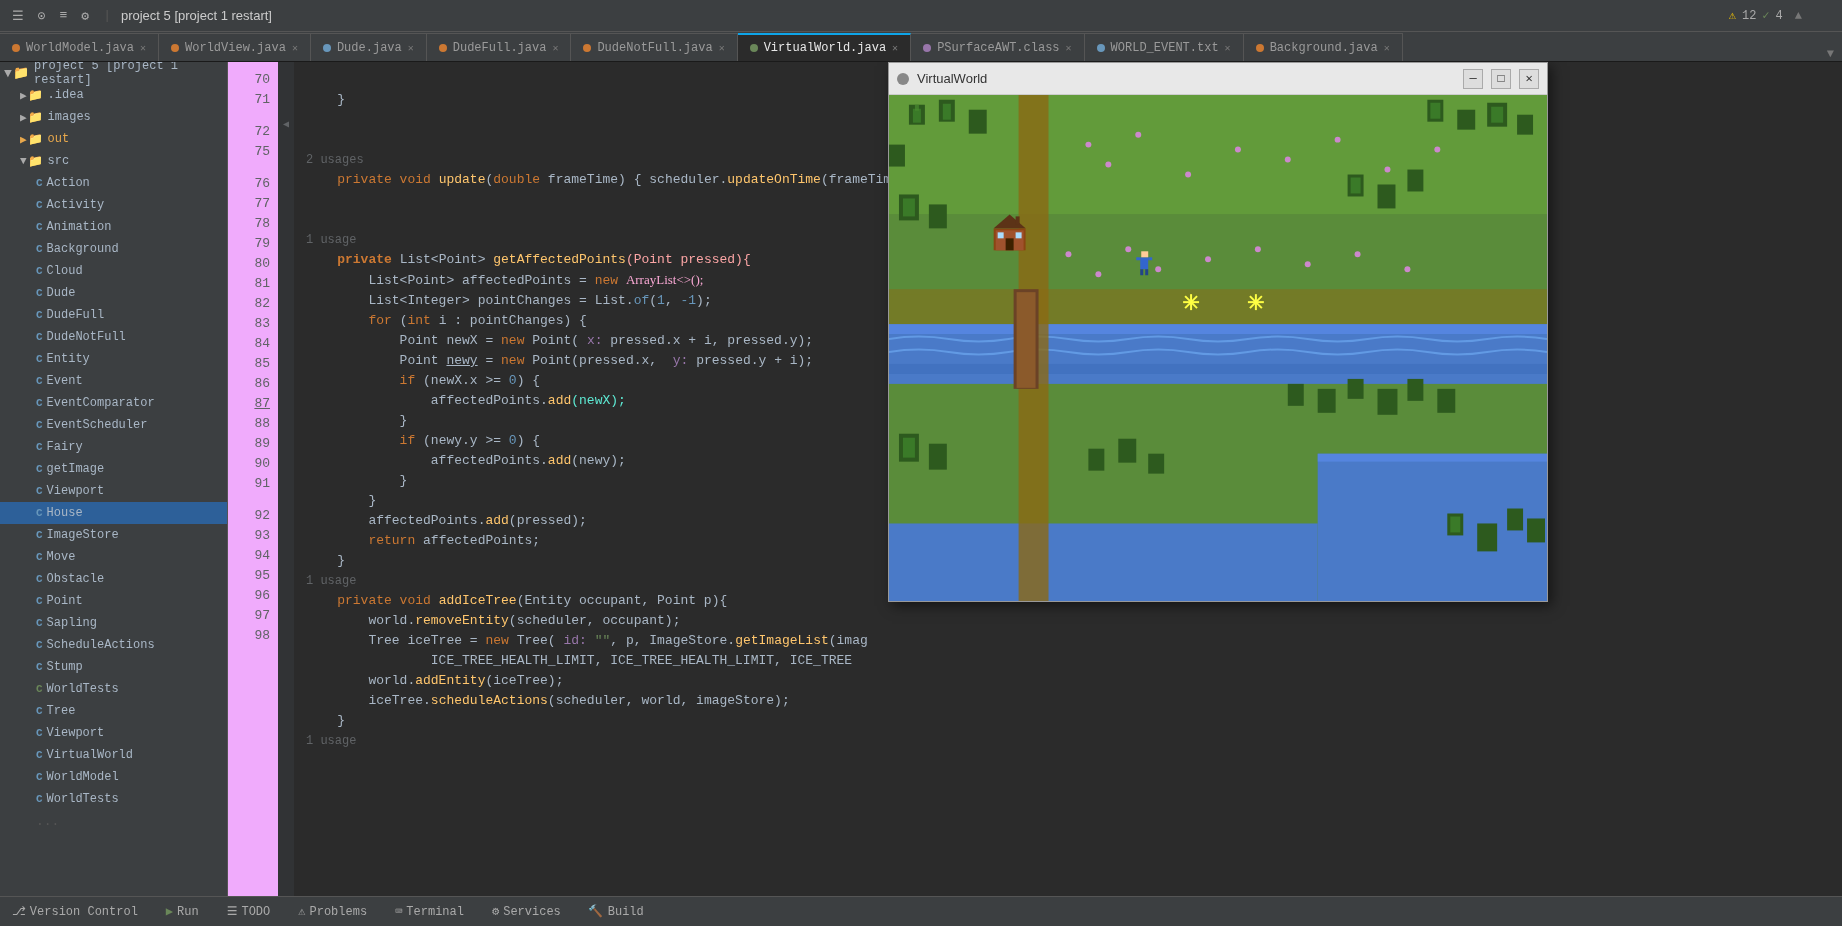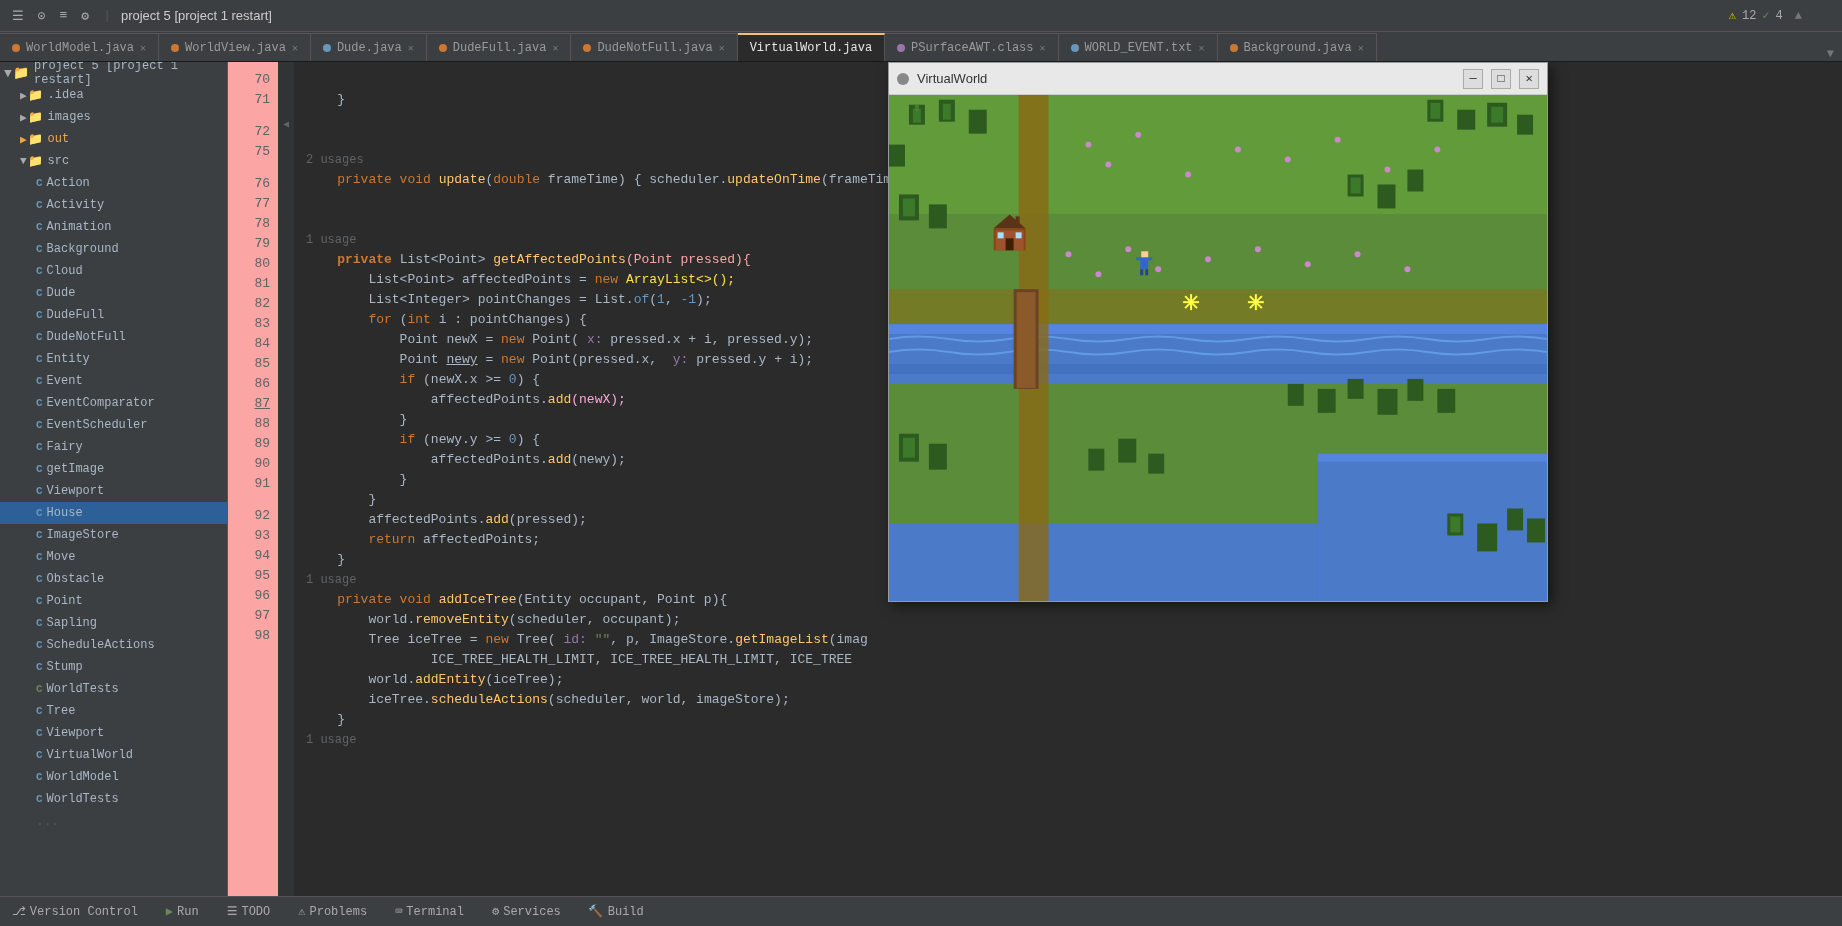--- a/index.html
+++ b/index.html
@@ -56,23 +56,22 @@
       background: #3c3f41;
       border-right: 1px solid #555;
       border-top: 1px solid #555;
       cursor: pointer;
       white-space: nowrap;
       position: relative;
     }
     .tab.active {
       background: #2b2b2b;
       color: #e8e8e8;
-      border-top: 2px solid #fdba74;
+      border-top: 2px solid #0ea5e9;
       border-bottom: none;
-      flex-direction: column;
     }
     .tab-close {
       font-size: 10px;
       color: #777;
       cursor: pointer;
     }
     .tab-dot {
       width: 8px;
       height: 8px;
       border-radius: 50%;
@@ -140,21 +139,21 @@
 
     #code-area {
       flex: 1;
       display: flex;
       overflow: hidden;
       position: relative;
     }
 
     .line-numbers {
       width: 50px;
-      background: #fca5a5;
+      background: #f0abfc;
       color: #606366;
       font-size: 13px;
       line-height: 20px;
       padding: 8px 0;
       text-align: right;
       padding-right: 8px;
       flex-shrink: 0;
       overflow: hidden;
       user-select: none;
     }
@@ -555,27 +554,27 @@
       <div class="code-content">
 <span style="color:#a9b7c6;">    }</span>
 
 <span style="color:#a9b7c6;"></span>
 <span class="usage-hint">2 usages</span>
 <span style="color: #cc7832;">    private void </span><span style="color:#ffc66d;">update</span><span style="color:#a9b7c6;">(</span><span style="color:#cc7832;">double </span><span style="color:#a9b7c6;">frameTime) { scheduler.</span><span style="color:#ffc66d;">updateOnTime</span><span style="color:#a9b7c6;">(frameTime); }</span>
 
 <span style="color:#a9b7c6;"></span>
 <span class="usage-hint">1 usage</span>
 <span style="color: #cc7832; font-weight: bold;">    private </span><span style="color:#a9b7c6;">List&lt;Point&gt; </span><span style="color:#ffc66d;">getAffectedPoints</span><span style="color:#fca5a5;">(Point pressed){</span>
-<span style="color:#a9b7c6;">        List&lt;Point&gt; affectedPoints = </span><span style="color:#cc7832;">new </span><span style="color:#fde047;">ArrayList&lt;&gt;();</span>
+<span style="color:#a9b7c6;">        List&lt;Point&gt; affectedPoints = </span><span style="color:#cc7832;">new </span><span style="color:#f9a8d4;font-family:Liberation Serif, serif;">ArrayList&lt;&gt;();</span>
 <span style="color:#a9b7c6;">        List&lt;Integer&gt; pointChanges = List.</span><span style="color:#6897bb;">of</span><span style="color:#a9b7c6;">(</span><span style="color:#6897bb;">1</span><span style="color:#a9b7c6;">, </span><span style="color:#6897bb;">-1</span><span style="color:#a9b7c6;">);</span>
 <span style="color:#cc7832;">        for </span><span style="color:#a9b7c6;">(</span><span style="color:#cc7832;">int </span><span style="color:#a9b7c6;">i : pointChanges) {</span>
 <span style="color:#a9b7c6;">            Point newX = </span><span style="color:#cc7832;">new </span><span style="color:#a9b7c6;">Point( </span><span style="color:#9876aa;">x:</span><span style="color:#a9b7c6;"> pressed.x + i, pressed.y);</span>
 <span style="color:#a9b7c6;">            Point </span><span style="text-decoration:underline; color:#a9b7c6;">newy</span><span style="color:#a9b7c6;"> = </span><span style="color:#cc7832;">new </span><span style="color:#a9b7c6;">Point(pressed.x,  </span><span style="color:#9876aa;">y:</span><span style="color:#a9b7c6;"> pressed.y + i);</span>
 <span style="color:#cc7832;">            if </span><span style="color:#a9b7c6;">(newX.x &gt;= </span><span style="color:#6897bb;">0</span><span style="color:#a9b7c6;">) {</span>
-<span style="color:#a9b7c6;">                affectedPoints.</span><span style="color:#ffc66d;">add</span><span style="color:#f9a8d4;">(newX);</span>
+<span style="color:#a9b7c6;">                affectedPoints.</span><span style="color:#ffc66d;">add</span><span style="color:#5eead4;">(newX);</span>
 <span style="color:#a9b7c6;">            }</span>
 <span style="color:#cc7832;">            if </span><span style="color:#a9b7c6;">(newy.y &gt;= </span><span style="color:#6897bb;">0</span><span style="color:#a9b7c6;">) {</span>
 <span style="color:#a9b7c6;">                affectedPoints.</span><span style="color:#ffc66d;">add</span><span style="color:#a9b7c6;">(newy);</span>
 <span style="color:#a9b7c6;">            }</span>
 <span style="color:#a9b7c6;">        }</span>
 <span style="color:#a9b7c6;">        affectedPoints.</span><span style="color:#ffc66d;">add</span><span style="color:#a9b7c6;">(pressed);</span>
 <span style="color:#cc7832;">        return </span><span style="color:#a9b7c6;">affectedPoints;</span>
 <span style="color:#a9b7c6;">    }</span>
 <span class="usage-hint">1 usage</span>
 <span style="color: #cc7832;">    private void </span><span style="color:#ffc66d;">addIceTree</span><span style="color:#a9b7c6;">(Entity occupant, Point p){</span>

